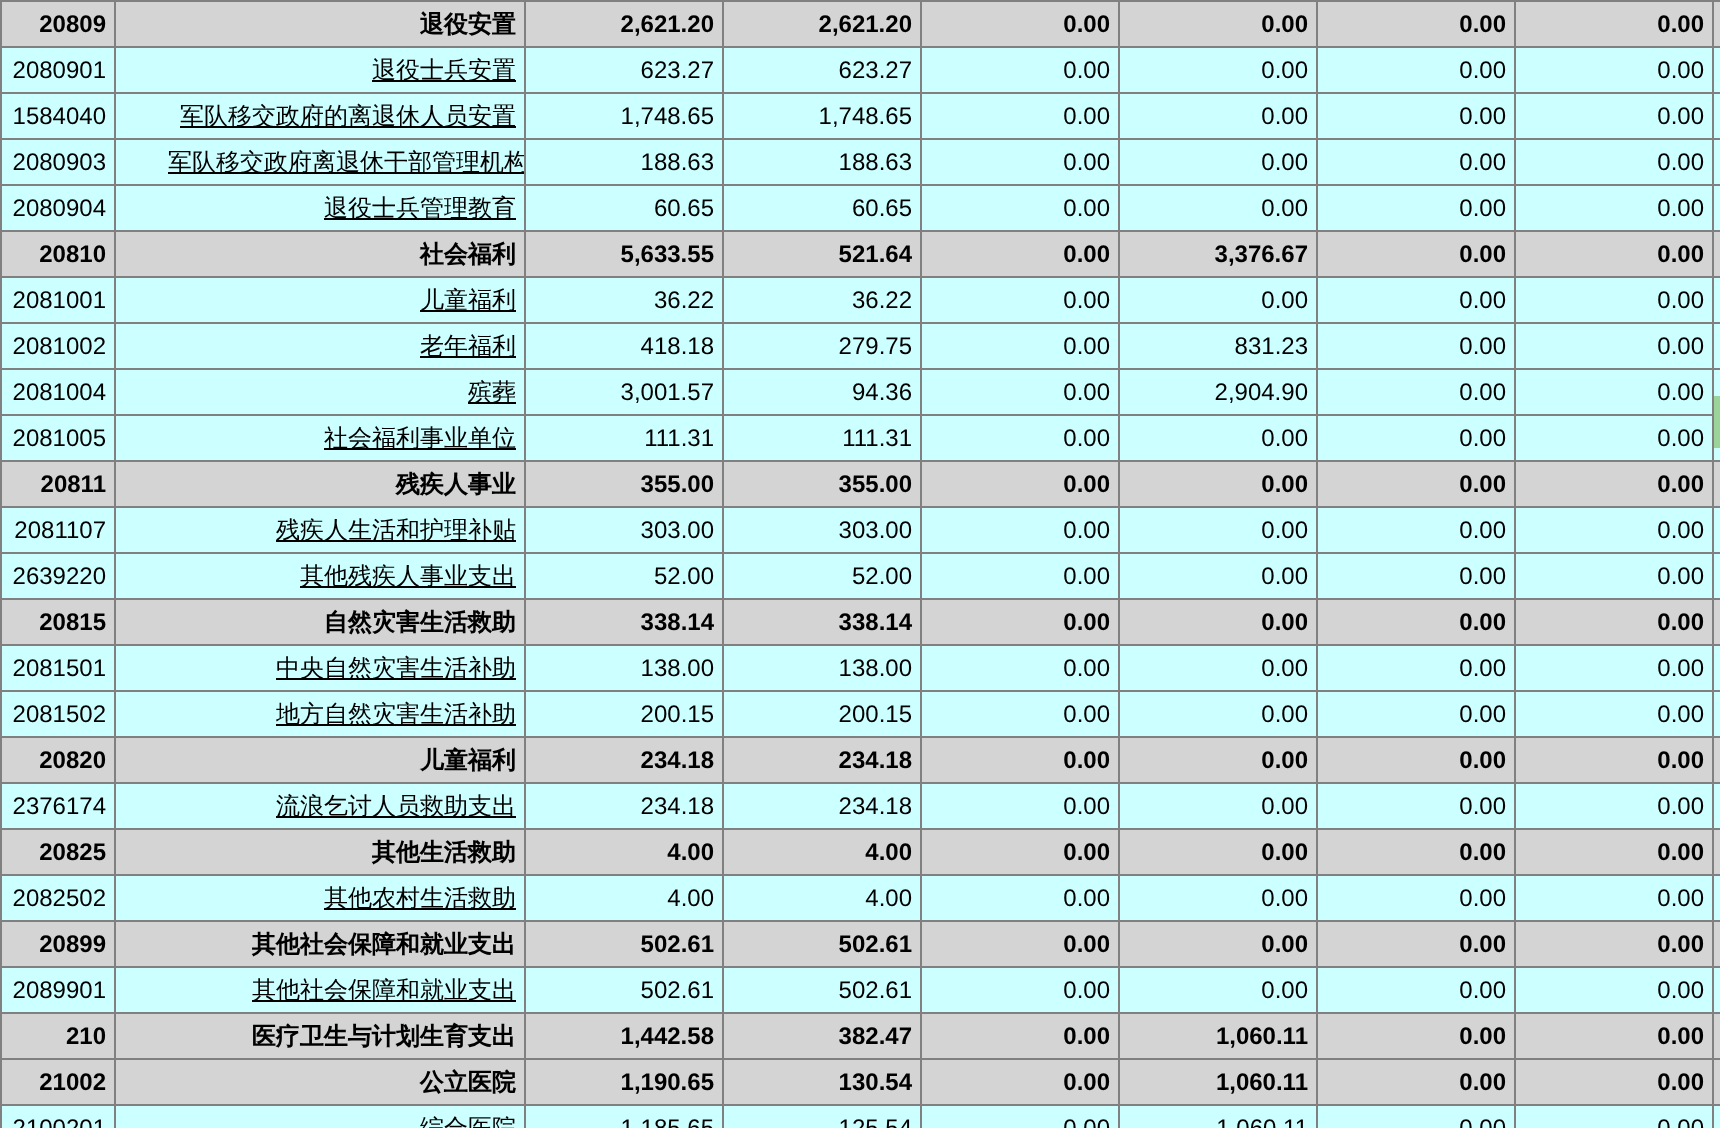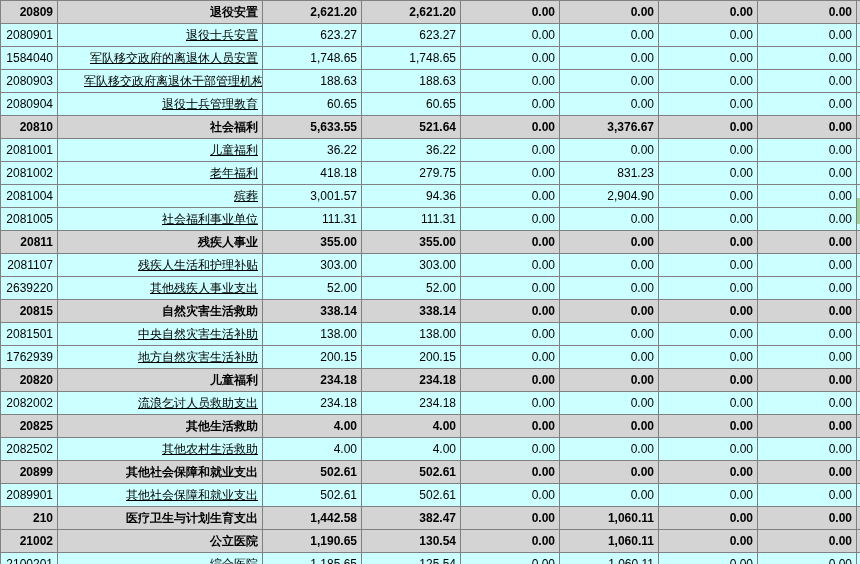--- a/index.html
+++ b/index.html
@@ -244,21 +244,21 @@
           <td class="name">中央自然灾害生活补助</td>
           <td class="num">138.00</td>
           <td class="num">138.00</td>
           <td class="num">0.00</td>
           <td class="num">0.00</td>
           <td class="num">0.00</td>
           <td class="num">0.00</td>
           <td class="num">0.00</td>
         </tr>
         <tr class="lvl2 deep">
-          <td class="code">1762939</td>
+          <td class="code">2081502</td>
           <td class="name">地方自然灾害生活补助</td>
           <td class="num">200.15</td>
           <td class="num">200.15</td>
           <td class="num">0.00</td>
           <td class="num">0.00</td>
           <td class="num">0.00</td>
           <td class="num">0.00</td>
           <td class="num">0.00</td>
         </tr>
         <tr class="lvl1">
@@ -266,21 +266,21 @@
           <td class="name">儿童福利</td>
           <td class="num">234.18</td>
           <td class="num">234.18</td>
           <td class="num">0.00</td>
           <td class="num">0.00</td>
           <td class="num">0.00</td>
           <td class="num">0.00</td>
           <td class="num">0.00</td>
         </tr>
         <tr class="lvl2 deep">
-          <td class="code">2082002</td>
+          <td class="code">2376174</td>
           <td class="name">流浪乞讨人员救助支出</td>
           <td class="num">234.18</td>
           <td class="num">234.18</td>
           <td class="num">0.00</td>
           <td class="num">0.00</td>
           <td class="num">0.00</td>
           <td class="num">0.00</td>
           <td class="num">0.00</td>
         </tr>
         <tr class="lvl1">

